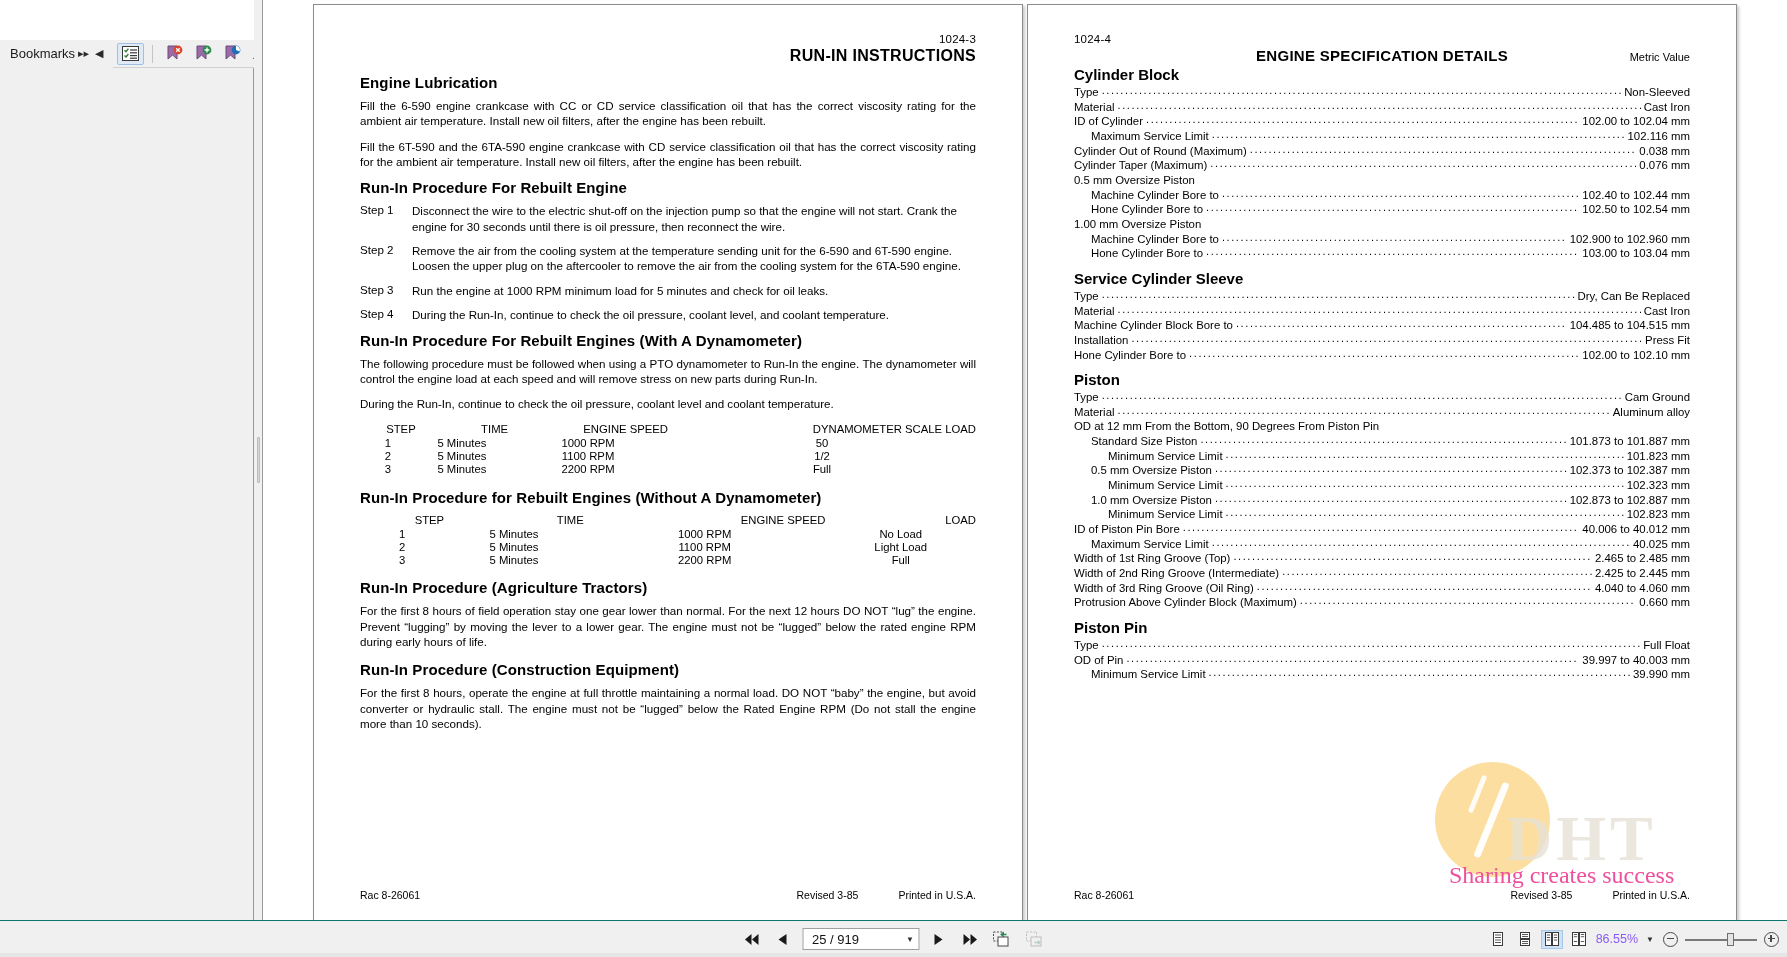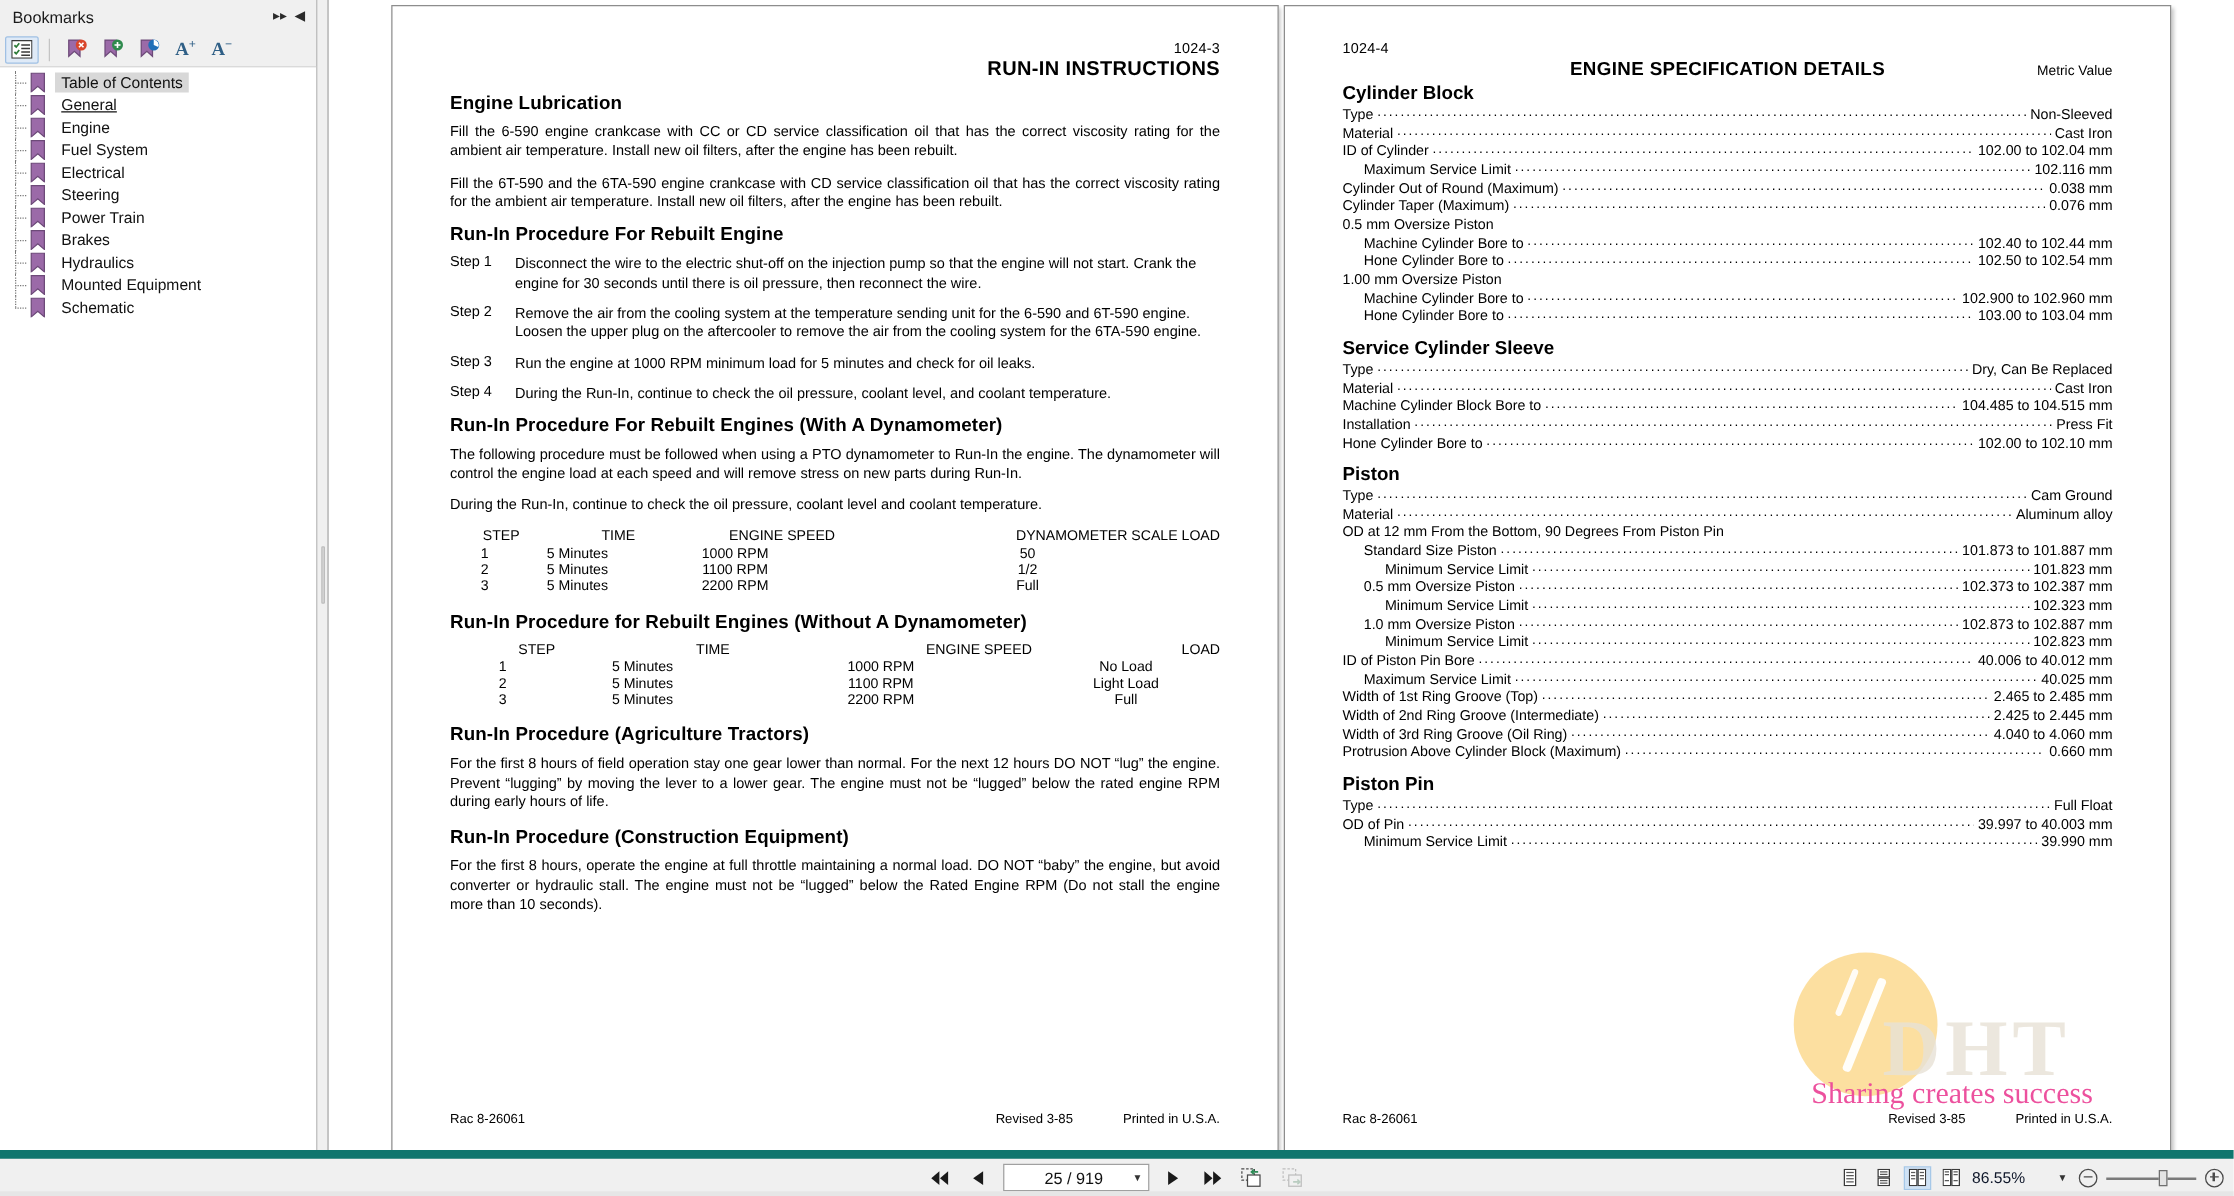--- a/index.html
+++ b/index.html
@@ -12,22 +12,23 @@
   #app { position:relative; width:1787px; height:957px; display:flex; flex-direction:column; }
 
   
   .split { display:flex; flex:1 1 auto; min-height:0; }
 
   
   .sidebar {
     width:254px; flex:0 0 254px;
     background:#f0f0f0;
     border-right:1px solid #9a9a9a;
-    display:flex; flex-direction:column;
+    display:flex; flex-direction:row;
     position:relative;
+    margin-top:40px;
   }
   .bm-header {
     height:26px; display:flex; align-items:center;
     padding:0 6px 0 10px;
     font-size:13px; color:#1a1a1a;
     background:#f0f0f0;
   }
   .bm-header .title { flex:1 1 auto; }
   .bm-header .hdr-btn { font-size:11px; color:#2a2a2a; padding:0 3px; line-height:1; }
   .bm-toolbar {
@@ -187,24 +188,23 @@
   .wm .tag {
     position:absolute; left:198px; top:112px;
     font-size:24px; color:#ec4899; opacity:.95;
     font-family:"Liberation Serif", serif; white-space:nowrap;
   }
 
   
   .bottombar {
     height:37px; flex:0 0 37px;
     background:#f0f0f0;
-    border-top:7px solid #0f766e;
+    border-top:1px solid #0f766e;
     display:flex; align-items:center;
     position:relative;
-    text-align:center;
   }
   .bb-center {
     position:absolute; left:50%; transform:translateX(-50%);
     display:flex; align-items:center; gap:9px;
   }
   .nav-btn {
     width:22px; height:22px; display:flex; align-items:center; justify-content:center;
   }
   .nav-btn svg { display:block; }
   .pagebox {
@@ -217,21 +217,21 @@
   .pagebox .pv { flex:1 1 auto; }
   .pagebox .caret { font-size:8px; color:#333; }
   .icon-btn { width:24px; height:22px; display:flex; align-items:center; justify-content:center; }
 
   .bb-right {
     position:absolute; right:8px;
     display:flex; align-items:center; gap:7px;
   }
   .view-ico { width:20px; height:17px; display:flex; align-items:center; justify-content:center; }
   .view-ico.sel { background:#cfe2f5; outline:1px solid #a6c8e8; }
-  .zoomval { font-size:12.5px; color:#0f172a; margin-right:19px; }
+  .zoomval { font-size:12.5px; color:#8b5cf6; margin-right:1px; }
   .zcaret { font-size:8px; color:#333; margin-right:2px; }
   .zbtn {
     width:15px; height:15px; border-radius:50%;
     border:1.4px solid #4a4a4a; position:relative;
   }
   .zbtn:before {
     content:""; position:absolute; left:2.5px; top:5.3px; width:7px; height:1.6px; background:#4a4a4a;
   }
   .zbtn.plus:after {
     content:""; position:absolute; left:5.3px; top:2.5px; width:1.6px; height:7px; background:#4a4a4a;

